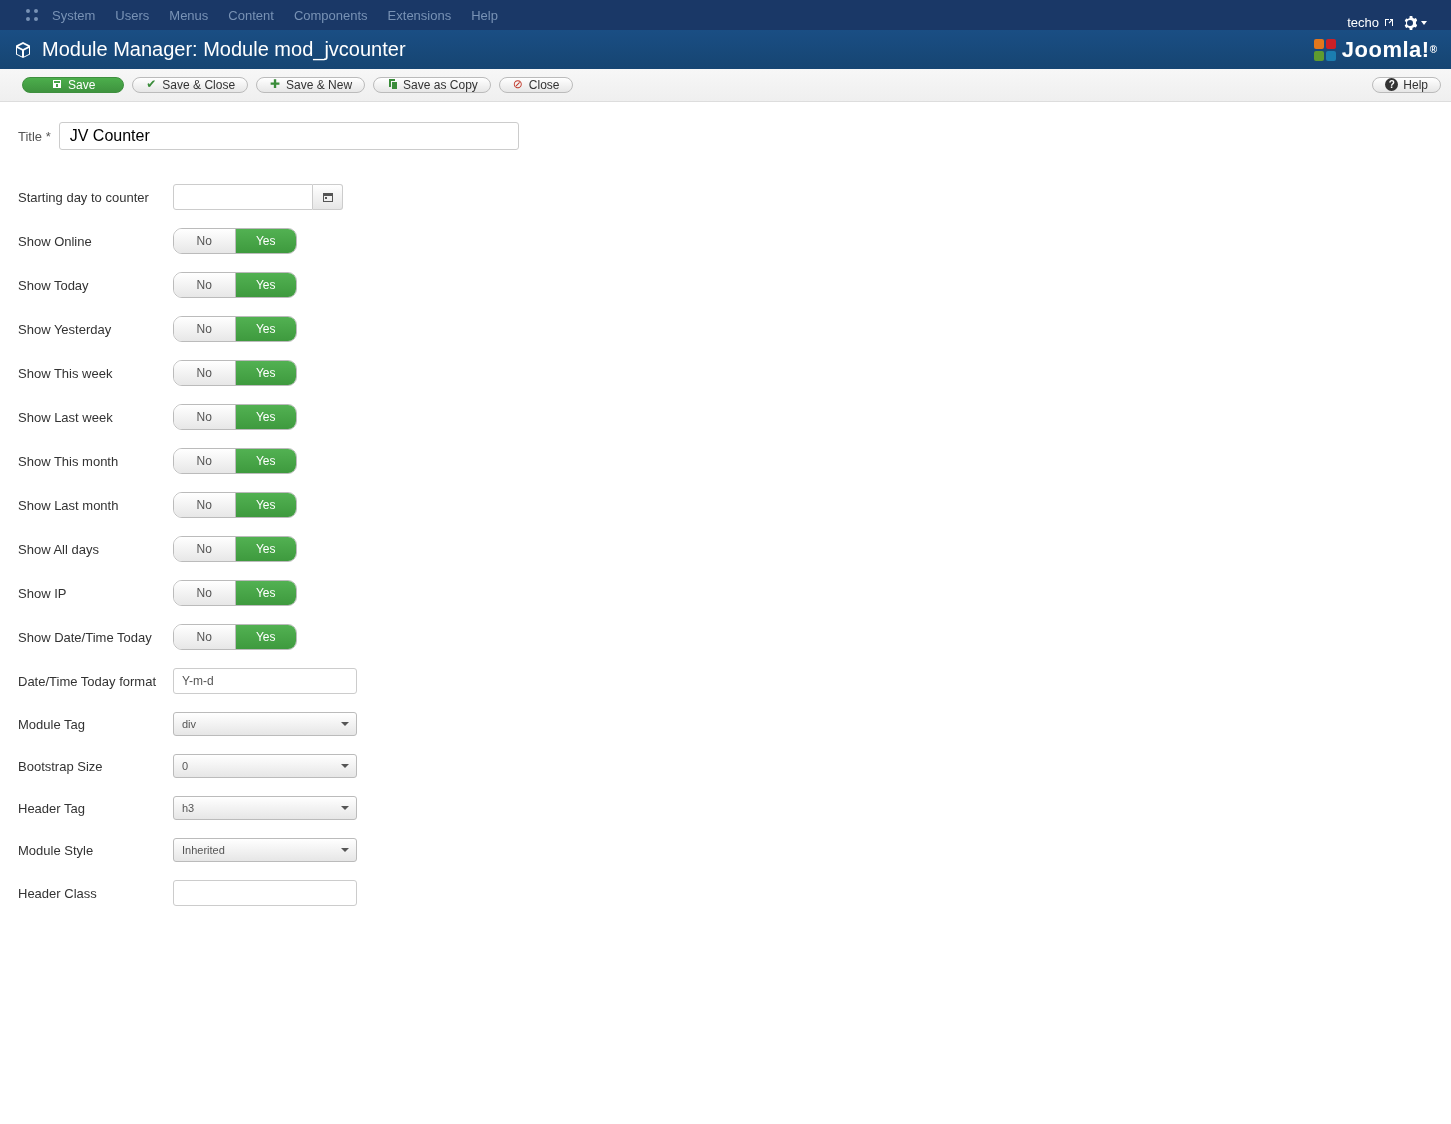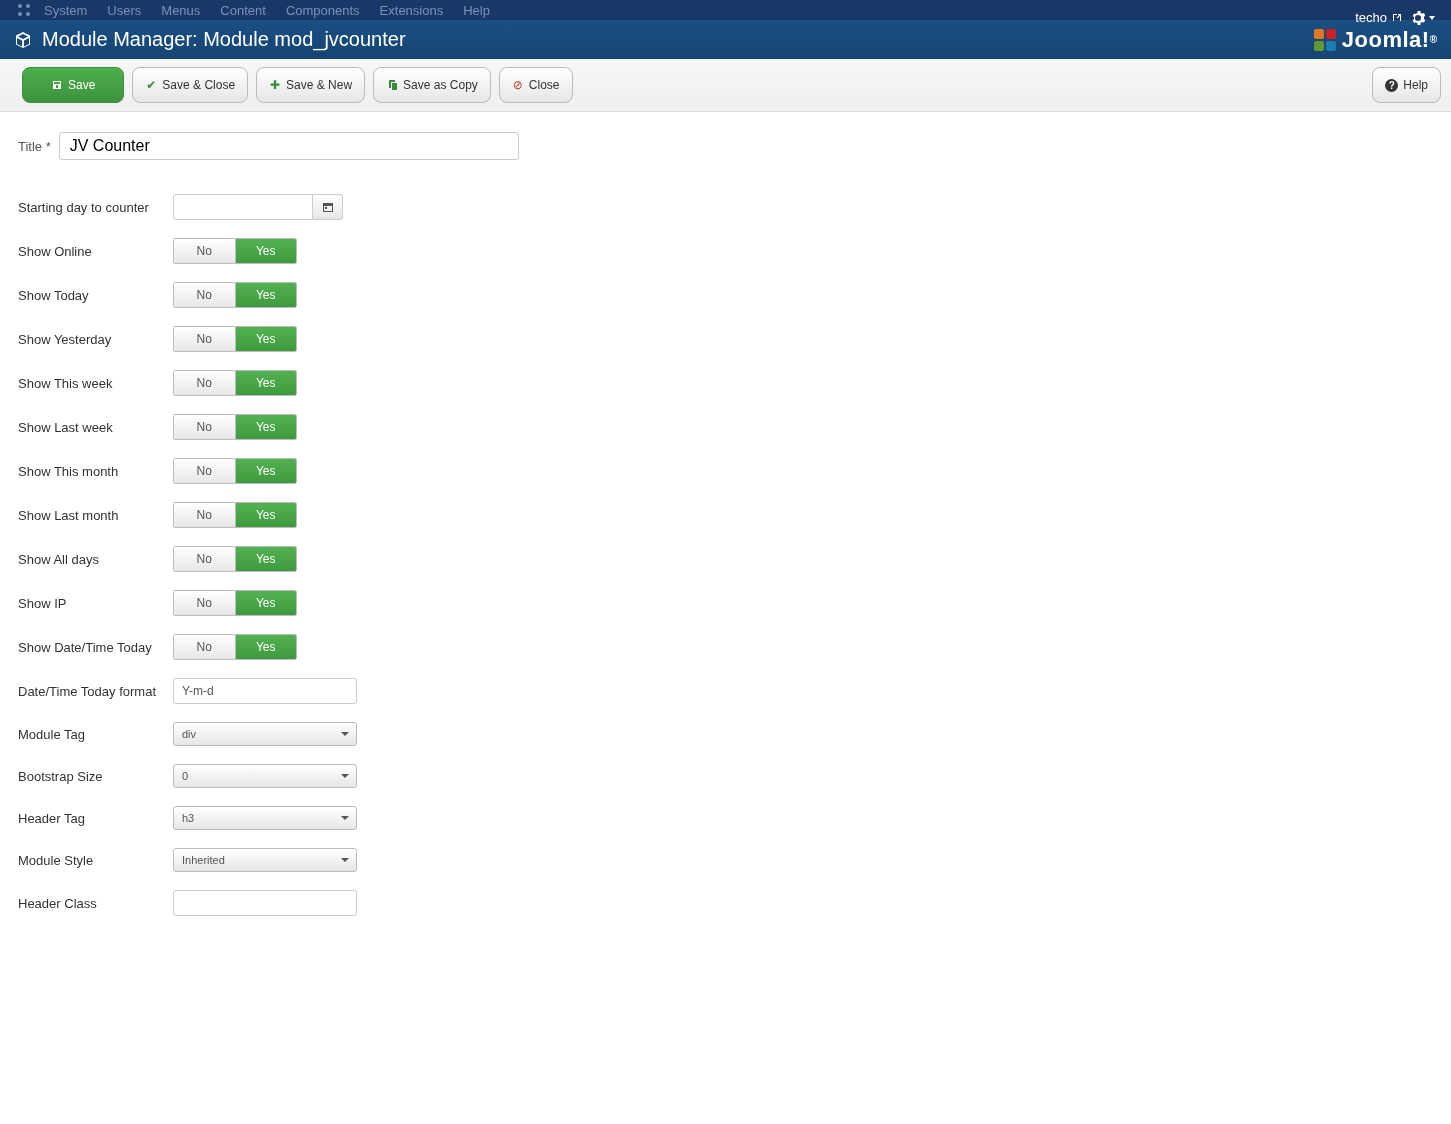--- a/index.html
+++ b/index.html
@@ -1,19 +1,19 @@
 <!DOCTYPE html>
 <html><head>
 <meta charset="utf-8">
 <style>
 * { box-sizing: border-box; margin: 0; padding: 0; }
 body { font-family: Arial, Helvetica, sans-serif; font-size: 13px; color: #555; background: #fff; }
 
 
-.topnav { background: #1a3867; height: 20px; display: flex; align-items: center; padding: 0 16px; justify-content: space-between; }
+.topnav { background: #1a3867; height: 30px; display: flex; align-items: center; padding: 0 24px; justify-content: space-between; }
 .topnav-left { display: flex; align-items: center; gap: 4px; }
 .joomla-nav-icon { width: 16px; height: 16px; color: #7892b5; }
 .topnav-item { color: #7892b5; font-size: 13px; padding: 0 8px; cursor: pointer; }
 .topnav-right { display: flex; align-items: center; gap: 8px; color: #fff; font-size: 13px; margin-top: 15px; }
 .topnav-user { display: flex; align-items: center; gap: 4px; cursor: pointer; }
 .ext-icon { width: 12px; height: 12px; }
 .gear-icon { width: 14px; height: 14px; cursor: pointer; }
 .caret-down { width: 0; height: 0; border-left: 3px solid transparent; border-right: 3px solid transparent; border-top: 4px solid #fff; display: inline-block; margin-left: 2px; }
 
 
@@ -24,21 +24,21 @@
 .joomla-logo-icon { margin-right: 6px; display: inline-flex; }
 .joomla-logo-dots { display: grid; grid-template-columns: repeat(2, 1fr); gap: 2px; }
 .jd { width: 10px; height: 10px; border-radius: 2px; }
 .jd1 { background: #e2771d; } .jd2 { background: #cb2026; } .jd3 { background: #5f9b2e; } .jd4 { background: #1b7db0; }
 .joomla-text { letter-spacing: 0.5px; }
 .joomla-tm { font-size: 10px; vertical-align: super; }
 
 
 .toolbar { background: linear-gradient(#f7f7f7, #efefef); border-bottom: 1px solid #ddd; padding: 8px 10px 8px 22px; display: flex; align-items: center; justify-content: space-between; }
 .toolbar-left { display: flex; gap: 8px; }
-.btn { display: inline-flex; align-items: center; gap: 5px; height: 36px; padding: 0 12px; border: 1px solid #bbb; border-radius: 8px; background: linear-gradient(#fff, #e6e6e6); color: #333; font-size: 12px; cursor: pointer; }
+.btn { display: inline-flex; align-items: flex-start; gap: 5px; height: 16px; padding: 0 12px; border: 1px solid #bbb; border-radius: 8px; background: linear-gradient(#fff, #e6e6e6); color: #333; font-size: 12px; cursor: pointer; }
 .btn-success { background: linear-gradient(#4cae4c, #3e933e); border-color: #3e8f3e; color: #fff; padding: 0 28px; }
 .btn-ic { width: 12px; height: 12px; display: inline-flex; align-items: center; justify-content: center; }
 .ic-check { color: #3a8c3a; } .ic-plus { color: #3a8c3a; } .ic-copy { color: #3a8c3a; } .ic-close { color: #c0392b; }
 .btn-help-ic { width: 13px; height: 13px; border-radius: 50%; background: #333; color: #fff; display: inline-flex; align-items: center; justify-content: center; font-size: 10px; font-weight: bold; }
 
 
 .content { padding: 0 18px; }
 .title-row { display: flex; align-items: center; gap: 8px; margin-top: 20px; margin-bottom: 18px; }
 .title-label { font-size: 13px; color: #555; }
 .title-input { width: 460px; height: 28px; border: 1px solid #ccc; border-radius: 3px; padding: 0 10px; font-size: 16px; color: #000000; }
@@ -51,21 +51,21 @@
 
 .form { padding-top: 16px; }
 .form-row { display: flex; align-items: center; margin-bottom: 18px; }
 .form-label { width: 155px; font-size: 13px; color: #333; }
 .form-control { display: flex; align-items: center; }
 .date-input { width: 140px; height: 26px; border: 1px solid #ccc; border-radius: 3px 0 0 3px; padding: 0 8px; }
 .date-btn { width: 30px; height: 26px; border: 1px solid #ccc; border-left: none; border-radius: 0 3px 3px 0; background: linear-gradient(#fff, #e6e6e6); display: flex; align-items: center; justify-content: center; cursor: pointer; }
 .cal-icon { width: 12px; height: 12px; }
 
 
-.toggle { display: flex; width: 124px; height: 26px; border-radius: 2px; overflow: hidden; border: 1px solid #bbb; }
+.toggle { display: flex; width: 124px; height: 26px; border-radius: 9px; overflow: hidden; border: 1px solid #bbb; }
 .toggle-opt { flex: 1; display: flex; align-items: center; justify-content: center; font-size: 12px; cursor: pointer; }
 .toggle-no { background: linear-gradient(#fff, #e7e7e7); color: #555; border-right: 1px solid #bbb; }
 .toggle-yes { background: linear-gradient(#52b152, #3e9a3e); color: #fff; }
 
 .text-input { width: 184px; height: 26px; border: 1px solid #ccc; border-radius: 3px; padding: 0 8px; font-size: 12px; color: #555; }
 .select { width: 184px; height: 24px; border: 1px solid #bbb; border-radius: 3px; background: linear-gradient(#fff, #e6e6e6); padding: 0 8px; font-size: 11px; color: #555; appearance: none; position: relative; }
 .select-wrap { position: relative; width: 184px; }
 .select-arrow { position: absolute; right: 8px; top: 50%; transform: translateY(-50%); width: 0; height: 0; border-left: 4px solid transparent; border-right: 4px solid transparent; border-top: 4px solid #555; pointer-events: none; }
 </style>
 </head>

